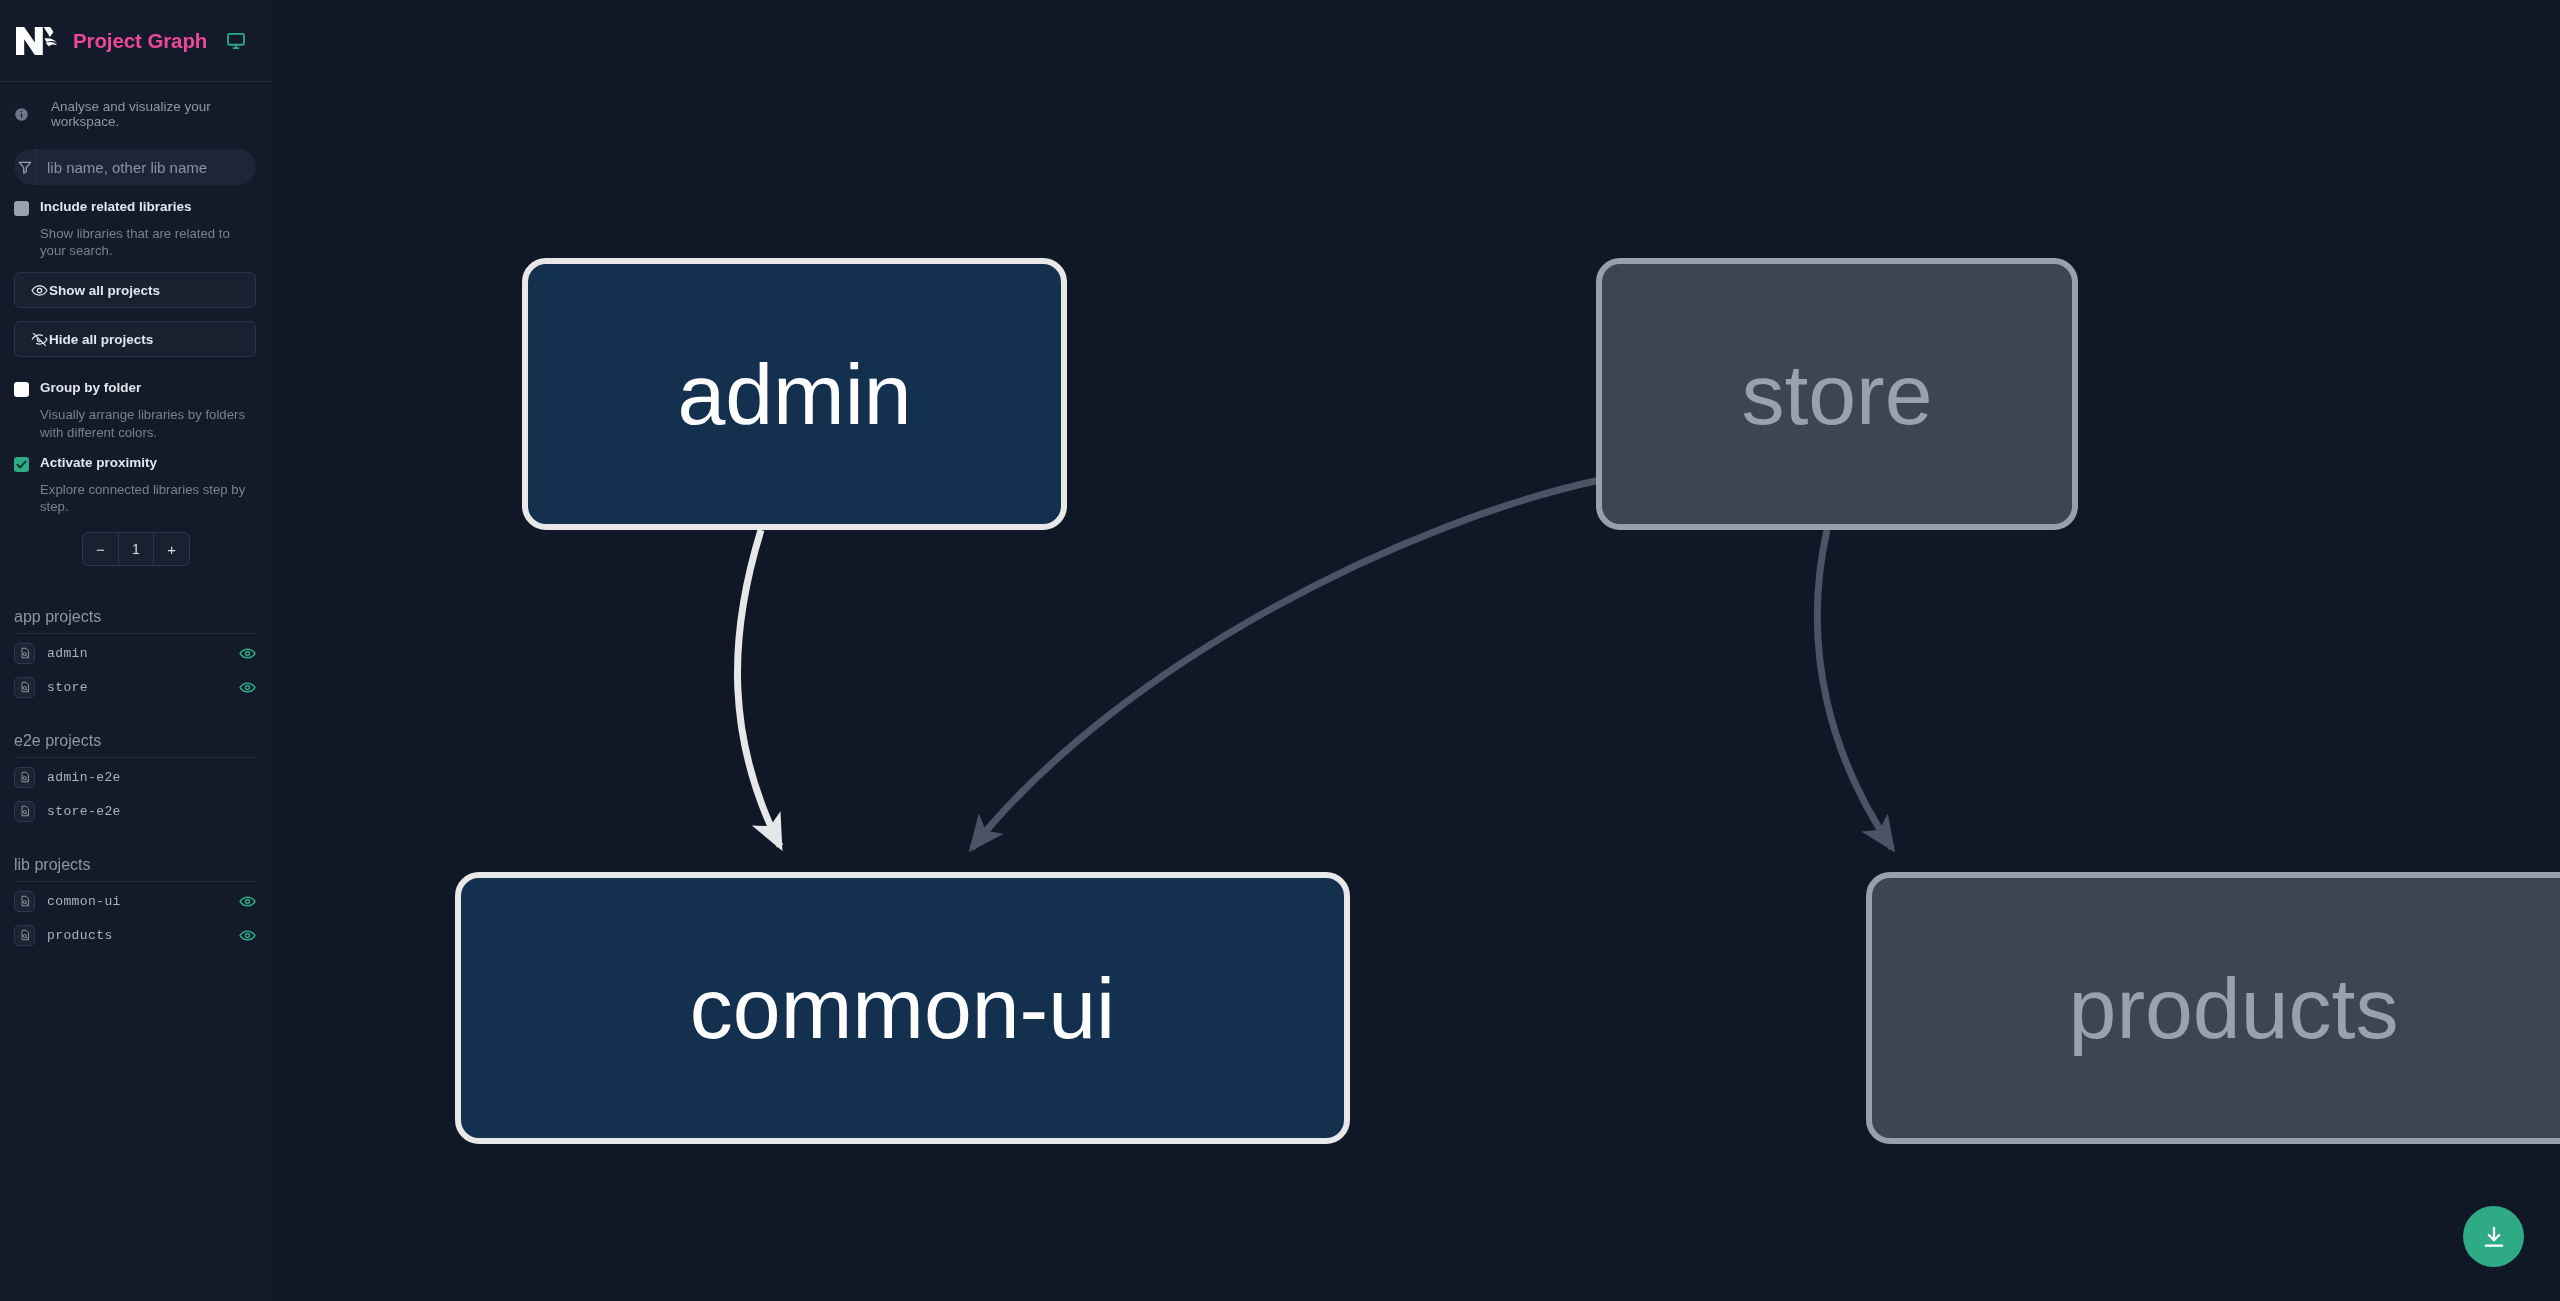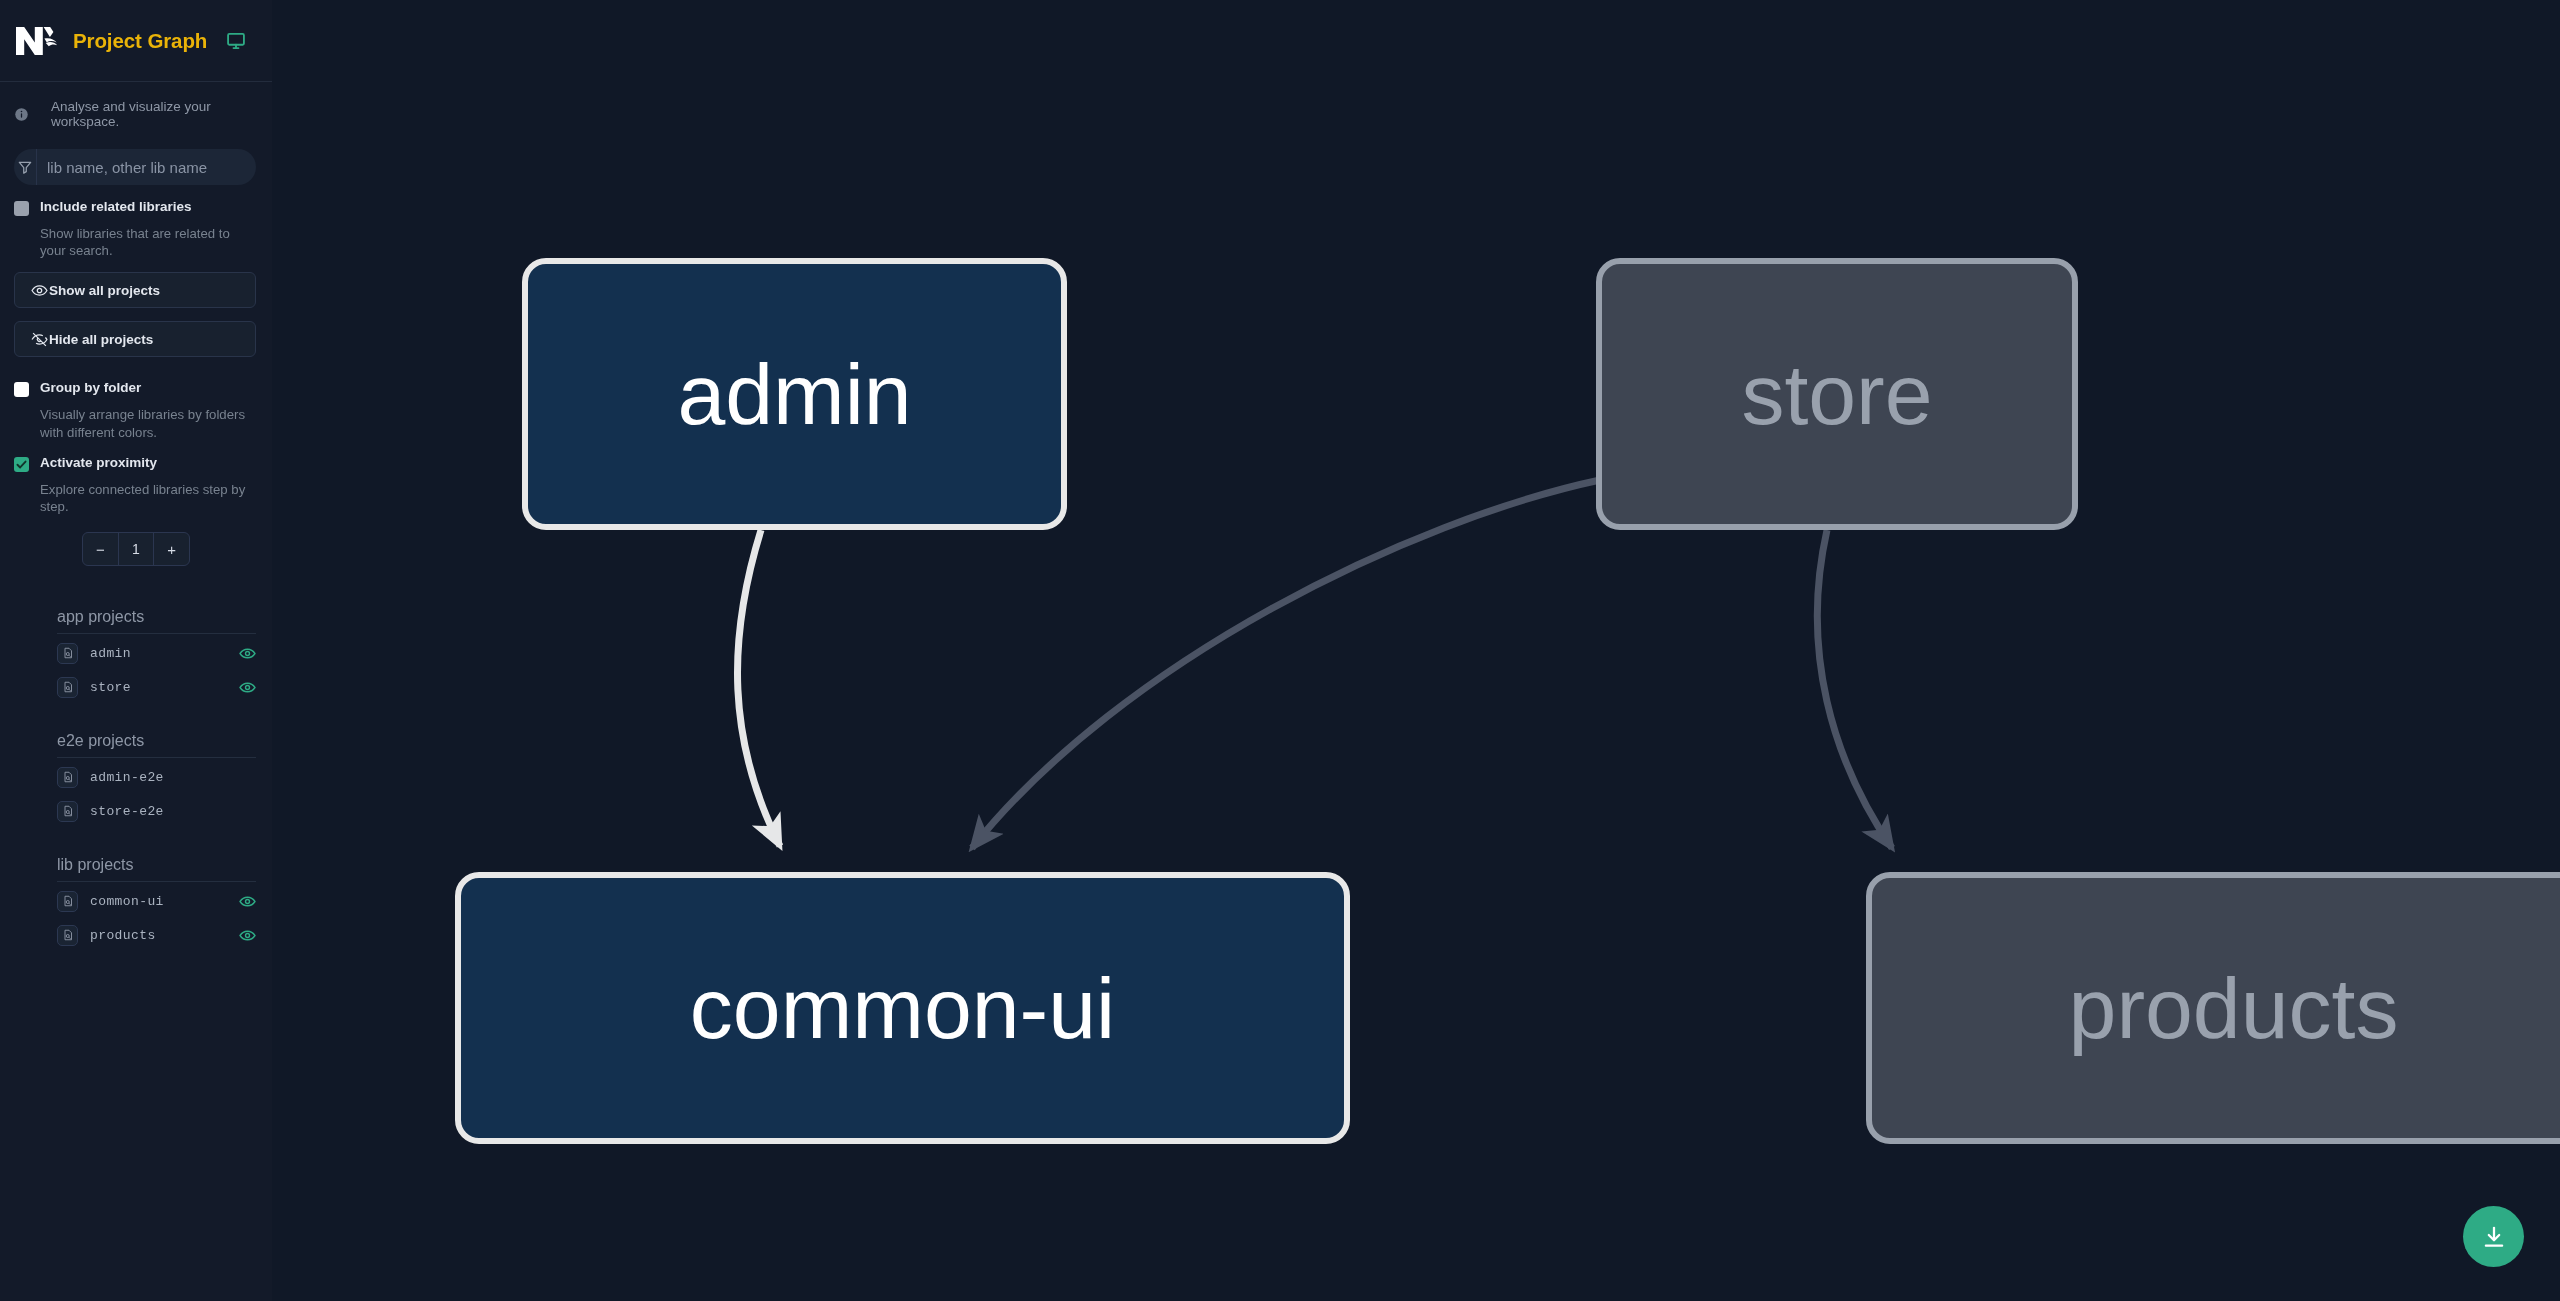--- a/index.html
+++ b/index.html
@@ -21,21 +21,21 @@
   }
   .sb-header {
     height: 82px;
     display: flex; align-items: center;
     padding: 0 20px 0 14px;
     border-bottom: 1px solid #232c3d;
     gap: 13px;
   }
   .nx-logo { width: 46px; height: 36px; flex: 0 0 46px; display:block; }
   .sb-title {
-    color: #eab308; font-size: 20.5px; font-weight: bold;
+    color: #ec4899; font-size: 20.5px; font-weight: bold;
     letter-spacing: -0.1px; white-space: nowrap;
   }
   .monitor-icon { width: 20px; height: 20px; margin-left: 6px; flex:0 0 20px; }
 
   .sb-tagline {
     display: flex; align-items: center; gap: 22px;
     padding: 17px 16px 0 14px;
     color: #8e97a6; font-size: 13.5px;
   }
   .info-icon { width: 15px; height: 15px; flex: 0 0 15px; }
@@ -109,21 +109,21 @@
   }
   .stepper div + div { border-left: 1px solid #2b3650; }
   .stepper .val { cursor: default; font-size: 14px; }
 
   .grp-title {
     margin: 0 16px 0 14px;
     color: #8e97a6; font-size: 16px;
     padding-bottom: 7px;
     border-bottom: 1px solid #242e3f;
   }
-  .grp-wrap { margin-top: 30px; padding-left: 43px; }
+  .grp-wrap { margin-top: 30px; }
   .grp-wrap.first { margin-top: 42px; }
 
   .proj-row {
     display: flex; align-items: center;
     height: 30px;
     margin: 4px 16px 0 14px;
     gap: 12px;
     cursor: pointer;
   }
   .proj-ic {

